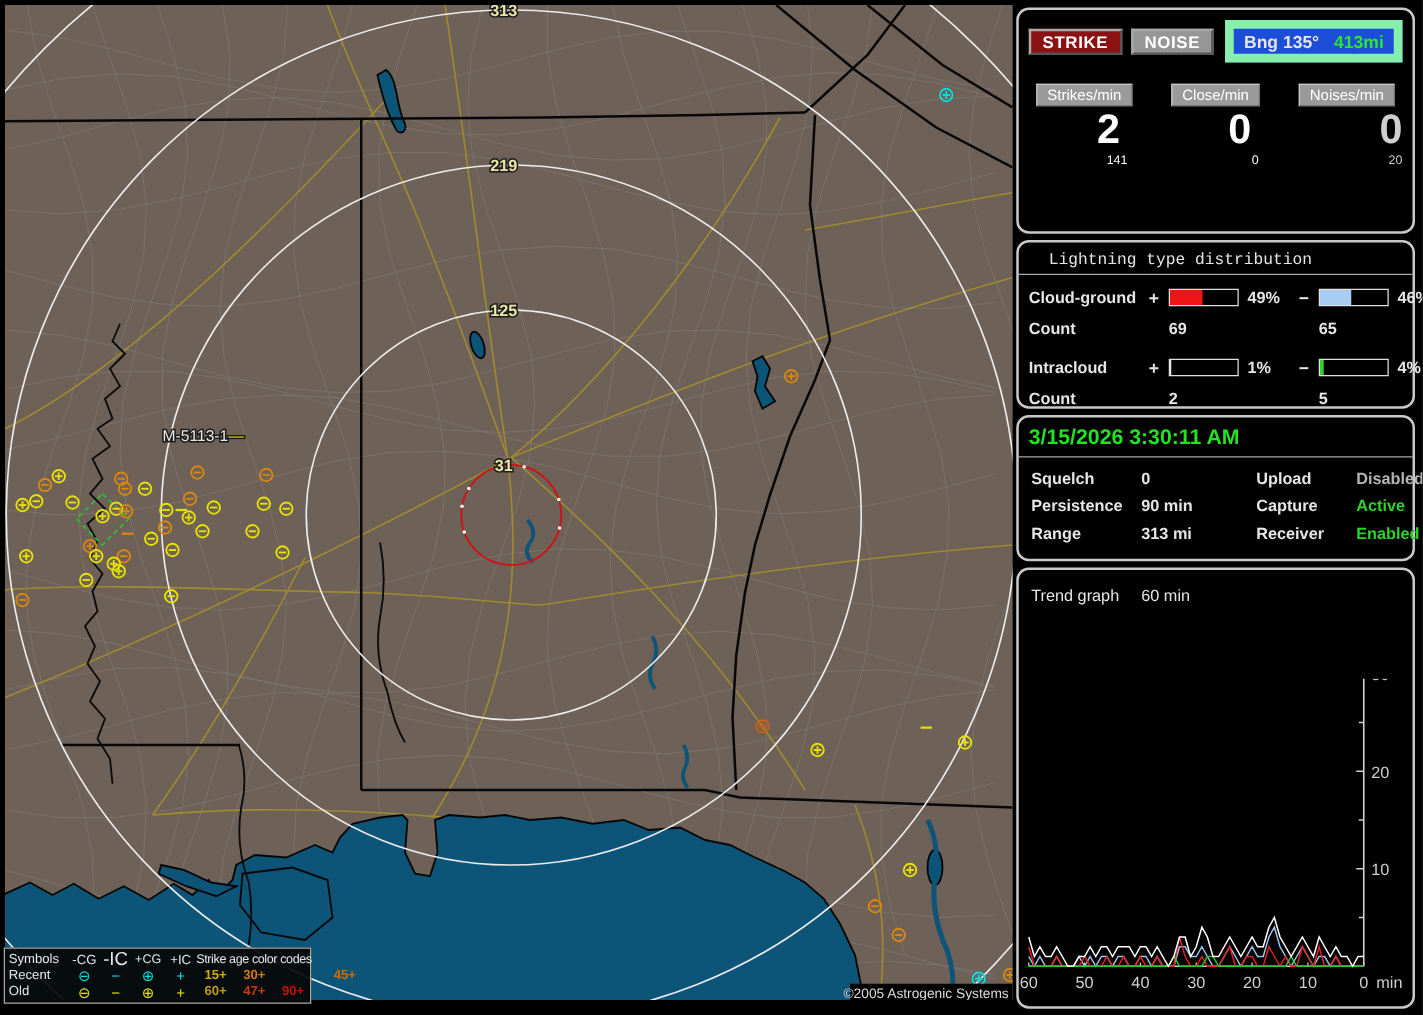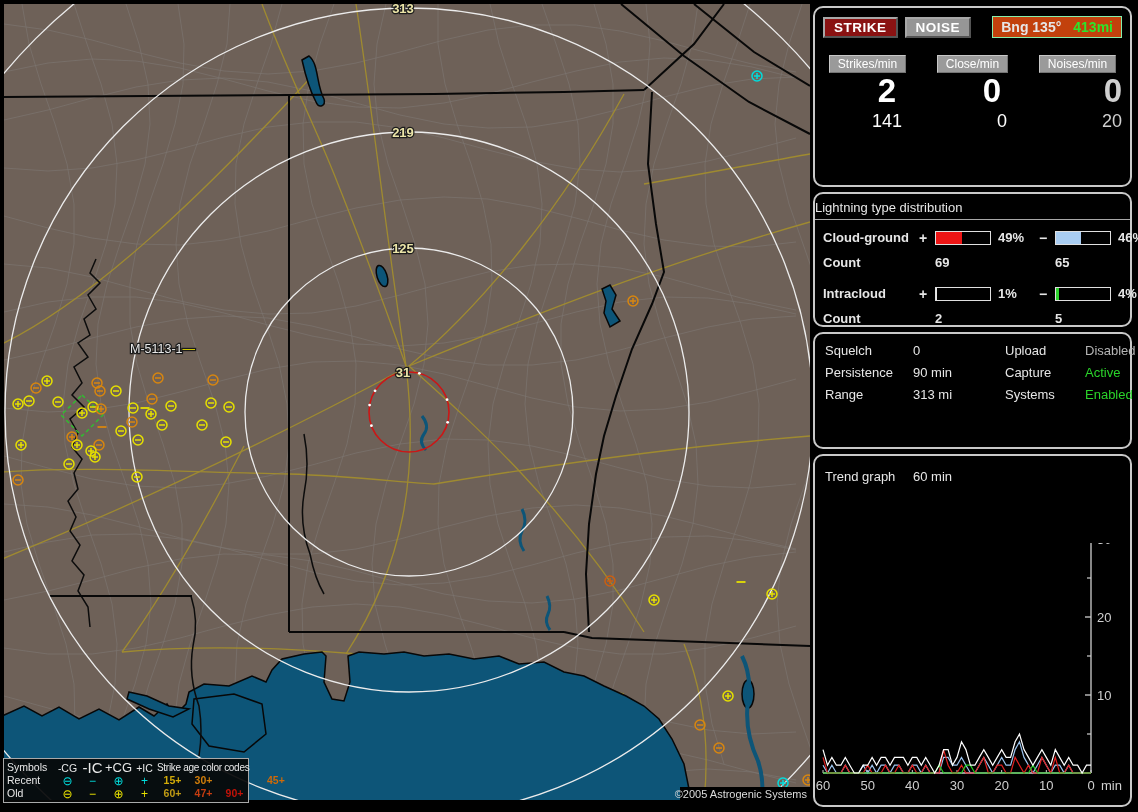--- a/index.html
+++ b/index.html
@@ -24,47 +24,47 @@
   #panel-top{top:6px;height:181px;}
   #panel-dist{top:192px;height:135px;}
   #panel-status{top:332px;height:117px;}
   #panel-session{top:454px;height:353px;}
   
   .btnrow{display:flex;align-items:center;padding:8px 8px 0 8px;}
   .led-btn{font-weight:bold;font-size:13.5px;padding:1px 9px;color:#fff;border:2px outset #a8a8a8;}
   #strike-btn{background:#8a1212;letter-spacing:.5px;}
   #noise-btn{background:#969696;margin-left:7px;letter-spacing:.5px;}
   .spacer{flex:1;}
-  #bng-box{background:#c2410c;border:1px solid #86efac;padding:2px 8px;font-size:14px;font-weight:bold;}
+  #bng-box{background:#1d4ed8;border:7px solid #86efac;padding:2px 8px;font-size:14px;font-weight:bold;}
   #bng-box .rng{color:#2ce52c;margin-left:12px;}
   .cols3{display:grid;grid-template-columns:105px 105px 1fr;}
   .chiprow{margin-top:17px;text-align:center;}
   .chip{justify-self:center;background:#9a9a9a;color:#fff;font-size:12px;
         padding:1px 8px;border:1px outset #c8c8c8;}
   .bignum{font-size:33px;font-weight:bold;color:#fff;text-align:right;padding-right:24px;line-height:36px;}
   .cols3 .r3{padding-right:8px;}
   .tlabel{text-align:center;font-size:13.5px;margin-top:2px;}
-  .tvalue{text-align:right;font-size:18px;padding-right:18px;margin-top:2px;color:#fff;}
+  .tvalue{text-align:right;font-size:10px;padding-right:18px;margin-top:2px;color:#fff;}
   .dim{color:#b5b5b5 !important;}
   .dim2{color:#cfcfcf !important;}
   
-  #dist-title{font-size:13px;padding:6px 8px 4px 0;border-bottom:1px solid #a8a8a8;}
+  #dist-title{font-size:13px;padding:6px 8px 4px 24px;border-bottom:1px solid #a8a8a8;font-family:Liberation Mono, monospace;}
   .dist-grid{display:grid;grid-template-columns:96px 16px 58px 46px 16px 58px auto;
              align-items:center;padding:0 0 0 8px;height:25px;font-size:13px;}
   .dist-grid .lbl{font-weight:bold;}
   .sign{font-weight:bold;font-size:14px;}
   .bar{width:54px;height:12px;border:1px solid #e0e0e0;background:#000;position:relative;}
   .bar .fill{position:absolute;left:0;top:0;bottom:0;}
   .pct{font-weight:bold;padding-left:5px;}
   .cnt{font-weight:bold;}
   
   #status-date{color:#1fe51f;font-size:17px;font-weight:bold;padding:6px 8px 5px 8px;
                border-bottom:1px solid #a8a8a8;}
   .grid4{display:grid;grid-template-columns:88px 92px 80px auto;font-size:13px;
-         padding:9px 0 0 10px;row-gap:7px;}
+         padding:9px 0 0 10px;row-gap:7px;font-weight:bold;}
   .green{color:#2ad42a;}
   #trend-row{display:grid;grid-template-columns:88px auto;font-size:13px;padding:13px 0 0 10px;}
   #trend-chart{position:absolute;left:0;bottom:2px;}
   text{font-family:"Liberation Sans",sans-serif;}
 </style>
 </head>
 <body>
 
 <div id="app">
 
@@ -383,21 +383,21 @@
       <rect x="676" y="783" width="130" height="14" fill="#000"></rect>
       <text x="803" y="794" font-size="11" fill="#dcdcdc" text-anchor="end">©2005 Astrogenic Systems</text>
     </svg>
   </div>
 
   <div id="map-legend">
     <div class="lg-row">
       <span class="hd">Symbols</span>
       <span class="hd lg-sym" style="font-size:10.5px">-CG</span>
       <span class="hd lg-sym" style="font-size:15px">-IC</span>
-      <span class="hd lg-sym" style="font-size:13px">+CG</span>
+      <span class="hd lg-sym" style="font-size:10px">+CG</span>
       <span class="hd lg-sym" style="font-size:10.5px">+IC</span>
       <span class="lg-age-title">Strike age color codes</span>
     </div>
     <div id="legend-body">
         <div class="lg-row">
           <span class="lg-label">Recent</span>
           <span class="lg-sym" style="color: rgb(0, 220, 220);">⊖</span>
           <span class="lg-sym" style="color: rgb(0, 220, 220);">−</span>
           <span class="lg-sym" style="color: rgb(0, 220, 220);">⊕</span>
           <span class="lg-sym" style="color: rgb(0, 220, 220);">+</span>
@@ -484,32 +484,33 @@
       <span></span>
       <span class="cnt">2</span>
       <span></span>
         <span></span>
       <span class="cnt">5</span>
       <span></span>
     </div>
   </div>
 
   <div class="panel" id="panel-status">
+    <div id="status-date">3/15/2026 3:30:11 AM</div>
     <div class="grid4">
       <span>Squelch</span>
       <span>0</span>
       <span>Upload</span>
       <span class="dim">Disabled</span>
       <span>Persistence</span>
       <span>90 min</span>
       <span>Capture</span>
       <span class="green">Active</span>
       <span>Range</span>
       <span>313 mi</span>
-      <span>Systems</span>
+      <span>Receiver</span>
       <span class="green">Enabled</span>
     </div>
   </div>
 
   <div class="panel" id="panel-session">
     <div id="trend-row">
       <span>Trend graph</span>
       <span>60 min</span>
     </div>
     <svg id="trend-chart" width="315" height="260" viewBox="0 0 315 260">

